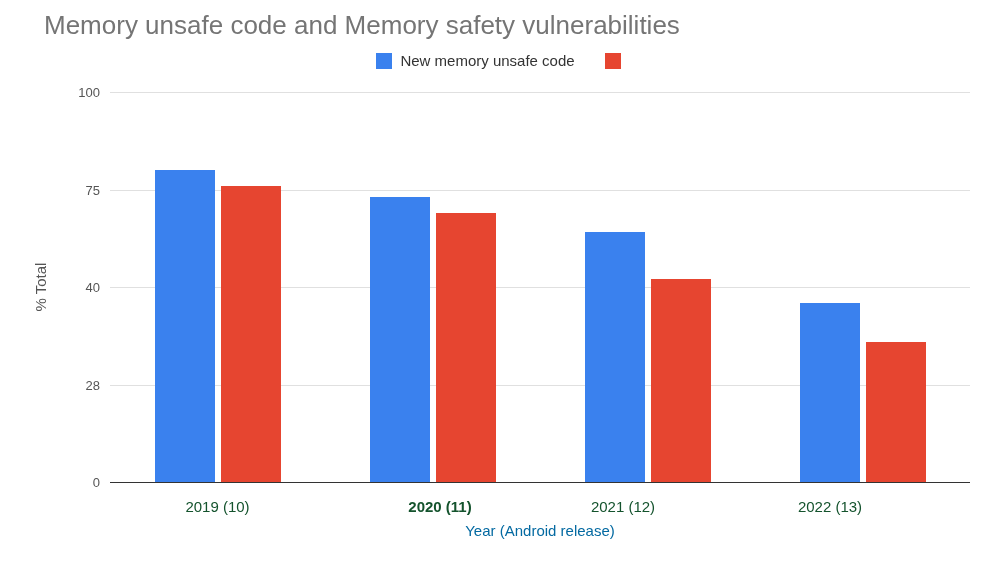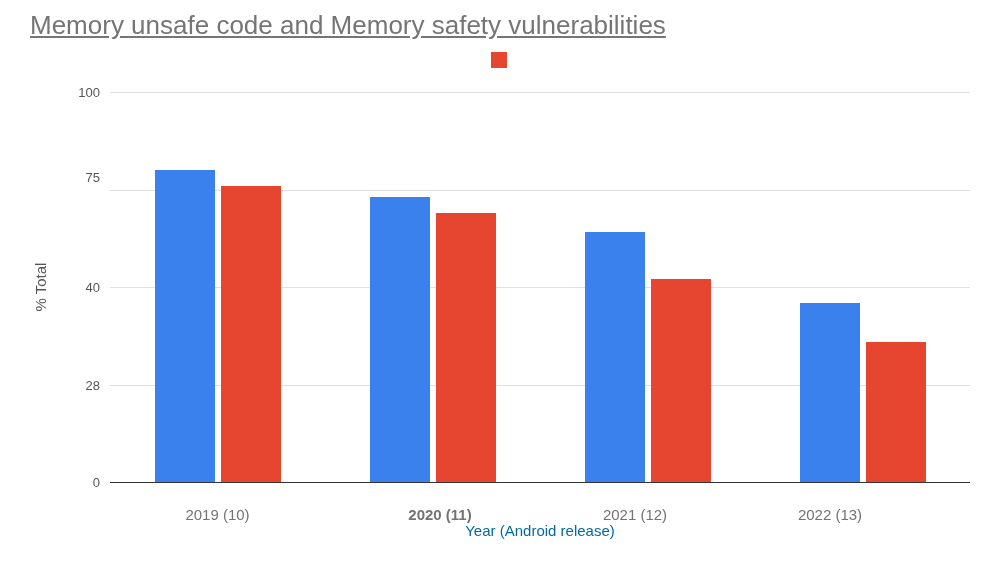--- a/index.html
+++ b/index.html
@@ -1,71 +1,75 @@
 <!DOCTYPE html>
 <html><head>
 <meta charset="utf-8">
 <style>
   * { box-sizing: border-box; }
   html, body { margin: 0; padding: 0; width: 997px; height: 565px; font-family: Arial, Helvetica, sans-serif; background: #fff; }
   .chart-wrap { position: relative; width: 997px; height: 565px; }
-  .title { position: absolute; left: 30px; top: 10px; font-size: 26px; color: #757575; font-weight: 400; text-decoration: underline; }
+  .title { position: absolute; left: 44px; top: 10px; font-size: 26px; color: #757575; font-weight: 400; }
   .legend { position: absolute; top: 52px; left: 0; width: 997px; display: flex; justify-content: center; gap: 30px; font-size: 15px; color: #333; }
   .legend-item { display: flex; align-items: center; gap: 8px; }
   .swatch { width: 16px; height: 16px; display: inline-block; }
   .swatch.blue { background: #3a81ee; }
   .swatch.red { background: #e64530; }
   .plot { position: absolute; left: 110px; top: 92px; width: 860px; height: 390px; }
   .gridline { position: absolute; left: 0; width: 100%; border-top: 1px solid #e0e0e0; }
   .axisline { position: absolute; left: 0; width: 100%; border-top: 1px solid #333; }
   .ytick { position: absolute; right: 100%; margin-right: 10px; font-size: 13px; color: #555; transform: translateY(-50%); text-align: right; width: 40px; }
   .ylabel { position: absolute; left: 40px; top: 50%; transform: translate(-50%,-50%) rotate(-90deg); font-size: 15px; color: #555; white-space: nowrap; }
   .bars { position: absolute; left: 0; bottom: 0; width: 100%; height: 100%; }
   .bar { position: absolute; bottom: 0; }
   .bar.blue { background: #3a81ee; }
   .bar.red { background: #e64530; }
-  .xtick { position: absolute; top: 100%; margin-top: 24px; font-size: 15px; color: #737373; text-align: center; transform: translateX(-50%); white-space: nowrap; }
+  .xtick { position: absolute; top: 100%; margin-top: 16px; font-size: 15px; color: #14532d; text-align: center; transform: translateX(-50%); white-space: nowrap; }
   .xlabel { position: absolute; top: 100%; margin-top: 40px; left: 50%; transform: translateX(-50%); font-size: 15px; color: #0369a1; }
 </style>
 </head>
 <body>
 
 <div class="chart-wrap">
   <div class="title">Memory unsafe code and Memory safety vulnerabilities</div>
 
   <div class="legend">
+    <div class="legend-item">
+      <span class="swatch blue"></span>
+      <span>New memory unsafe code</span>
+    </div>
     <div class="legend-item">
       <span class="swatch red"></span>
     </div>
   </div>
 
   <div class="ylabel" style="top:287px;">% Total</div>
 
   <div class="plot">
     <div id="gridlines">
         <div class="axisline" style="top: 390px;"></div>
         <div class="ytick" style="top: 390px;">0</div>
         <div class="gridline" style="top: 292.5px;"></div>
         <div class="ytick" style="top: 292.5px;">28</div>
         <div class="gridline" style="top: 195px;"></div>
         <div class="ytick" style="top: 195px;">40</div>
         <div class="gridline" style="top: 97.5px;"></div>
-        <div class="ytick" style="top: 85px;">75</div>
+        <div class="ytick" style="top: 98px;">75</div>
         <div class="gridline" style="top: 0px;"></div>
         <div class="ytick" style="top: 0px;">100</div>
       </div>
     <div class="bars" id="bars">
         <div class="bar blue" style="left: 44.5px; width: 60px; height: 312px;"></div>
         <div class="bar red" style="left: 110.5px; width: 60px; height: 296.4px;"></div>
         <div class="xtick" style="left: 107.5px;">2019 (10)</div>
         <div class="bar blue" style="left: 259.5px; width: 60px; height: 284.7px;"></div>
         <div class="bar red" style="left: 325.5px; width: 60px; height: 269.1px;"></div>
         <div class="xtick" style="left: 330px; font-weight: bold;">2020 (11)</div>
         <div class="bar blue" style="left: 474.5px; width: 60px; height: 249.6px;"></div>
         <div class="bar red" style="left: 540.5px; width: 60px; height: 202.8px;"></div>
-        <div class="xtick" style="left: 525px;">2021 (12)</div>
+        <div class="xtick" style="left: 513px;">2021 (12)</div>
         <div class="bar blue" style="left: 689.5px; width: 60px; height: 179.4px;"></div>
         <div class="bar red" style="left: 755.5px; width: 60px; height: 140.4px;"></div>
         <div class="xtick" style="left: 720px;">2022 (13)</div>
       </div>
     <div class="xlabel">Year (Android release)</div>
   </div>
 </div>
 
 </body></html>

